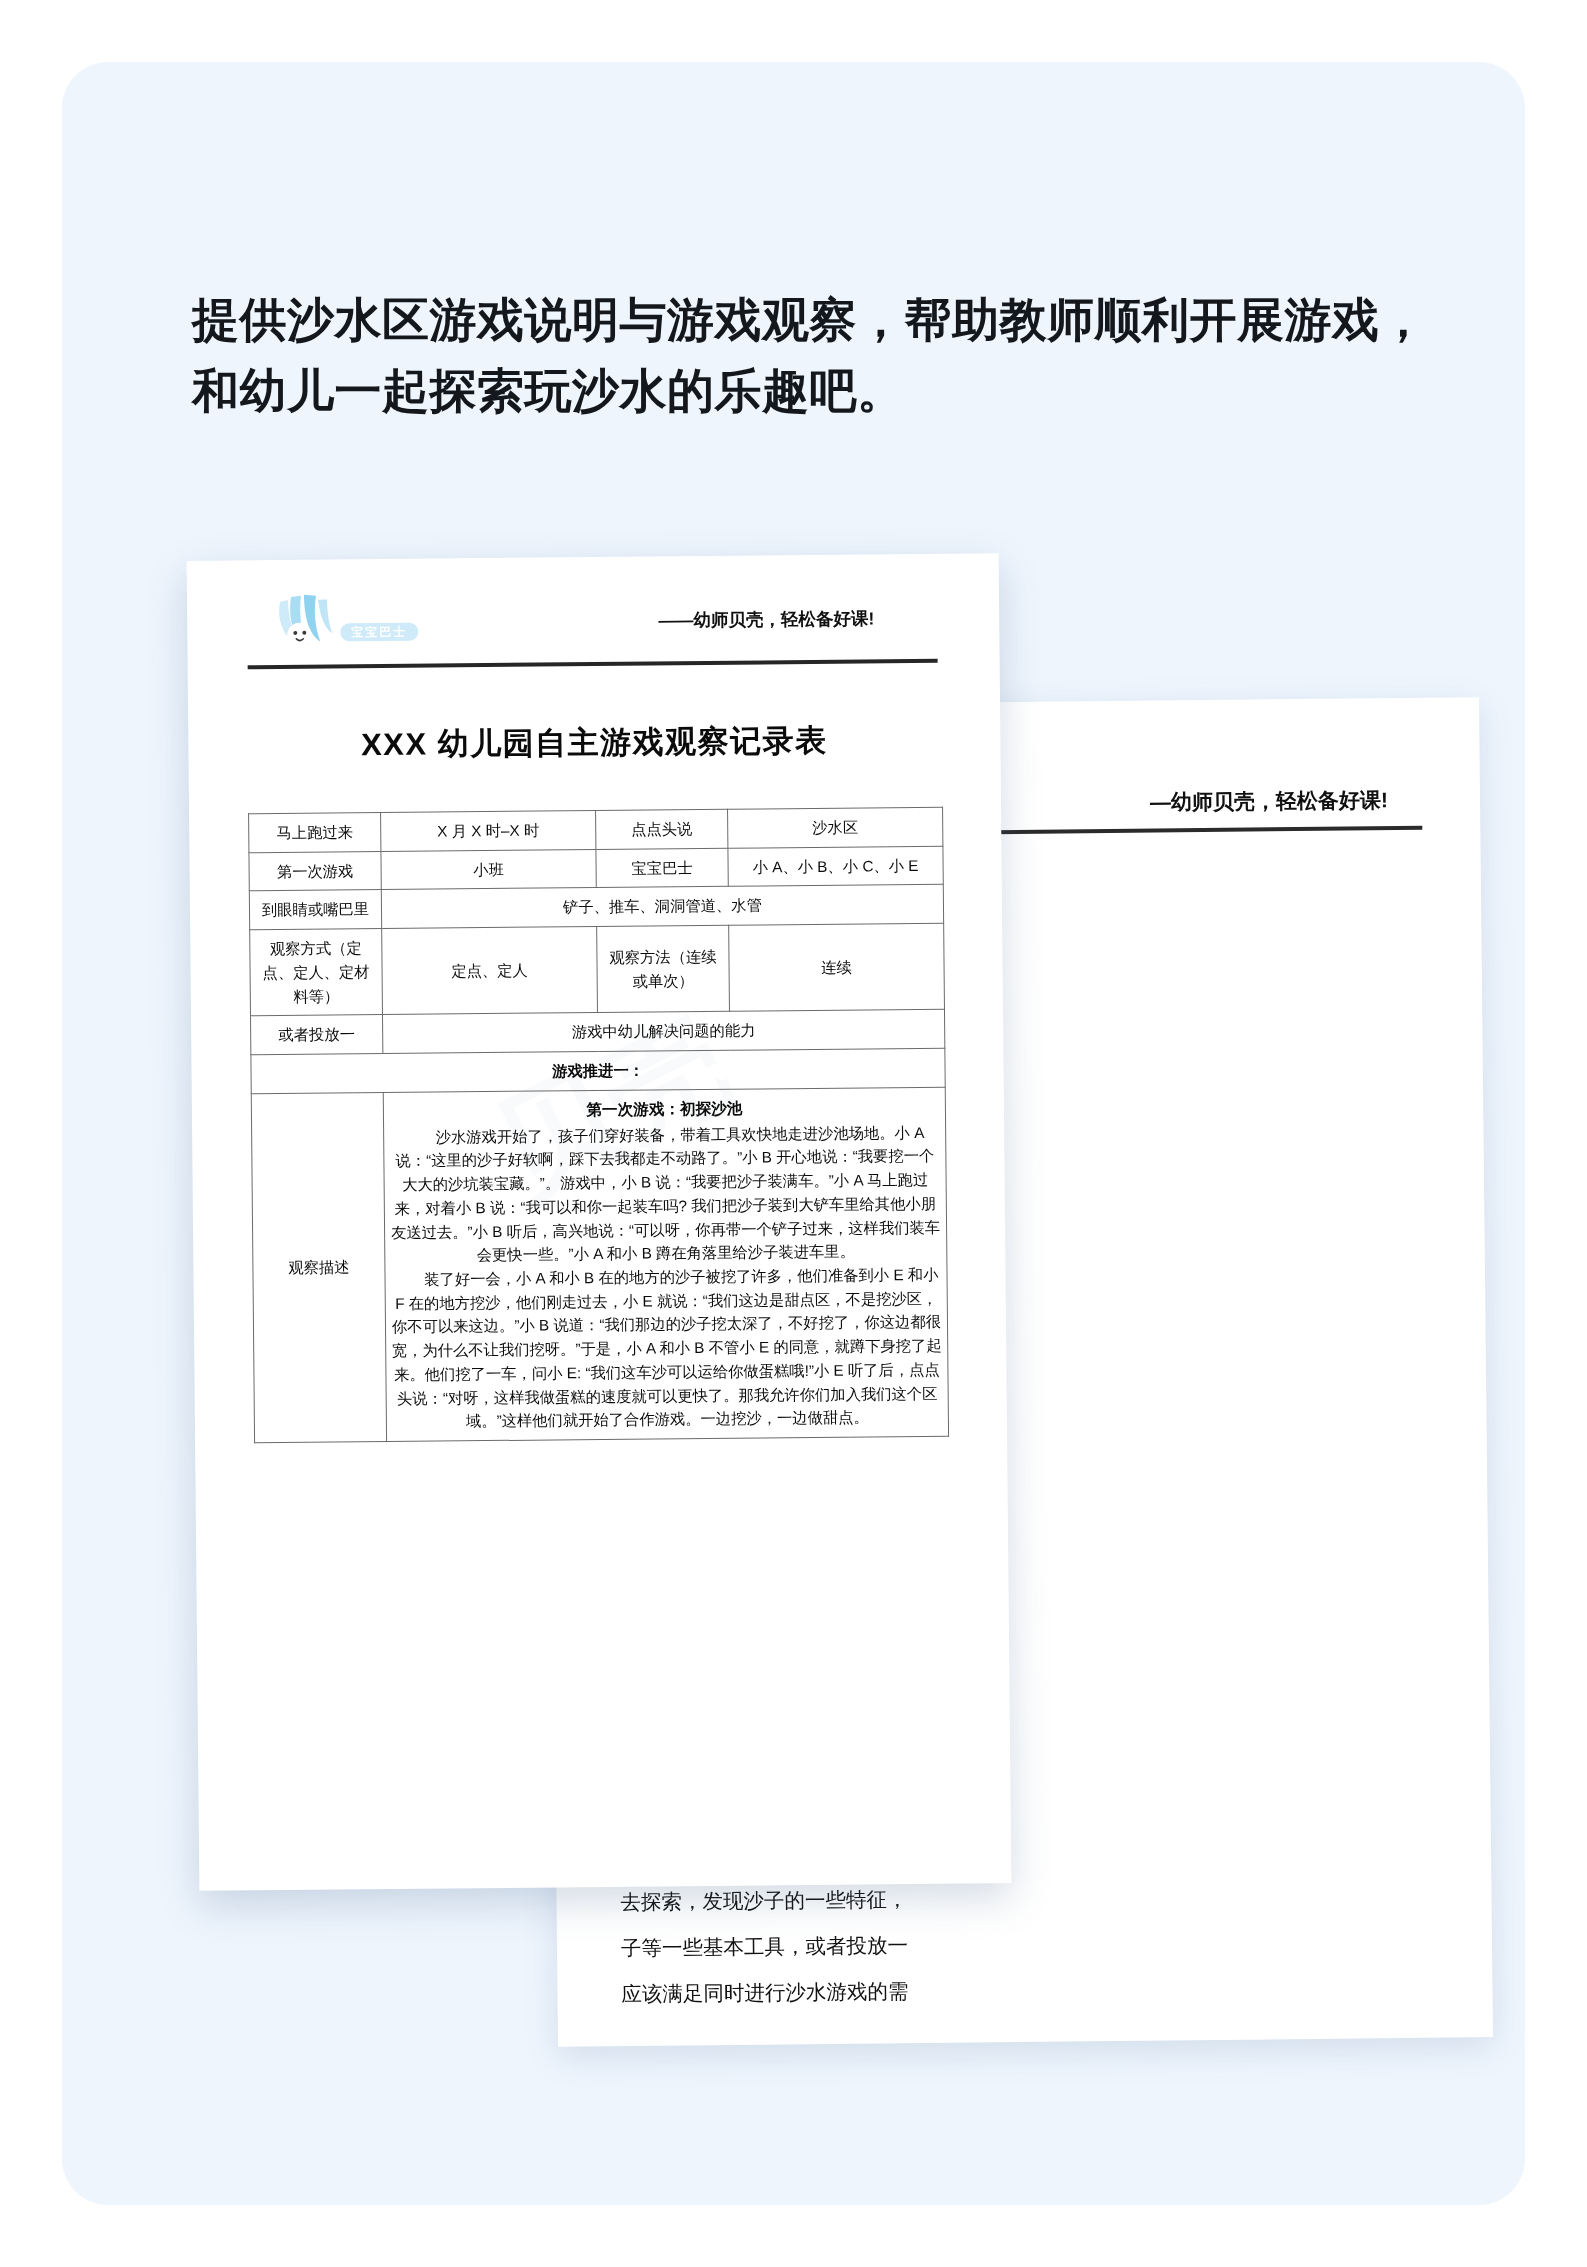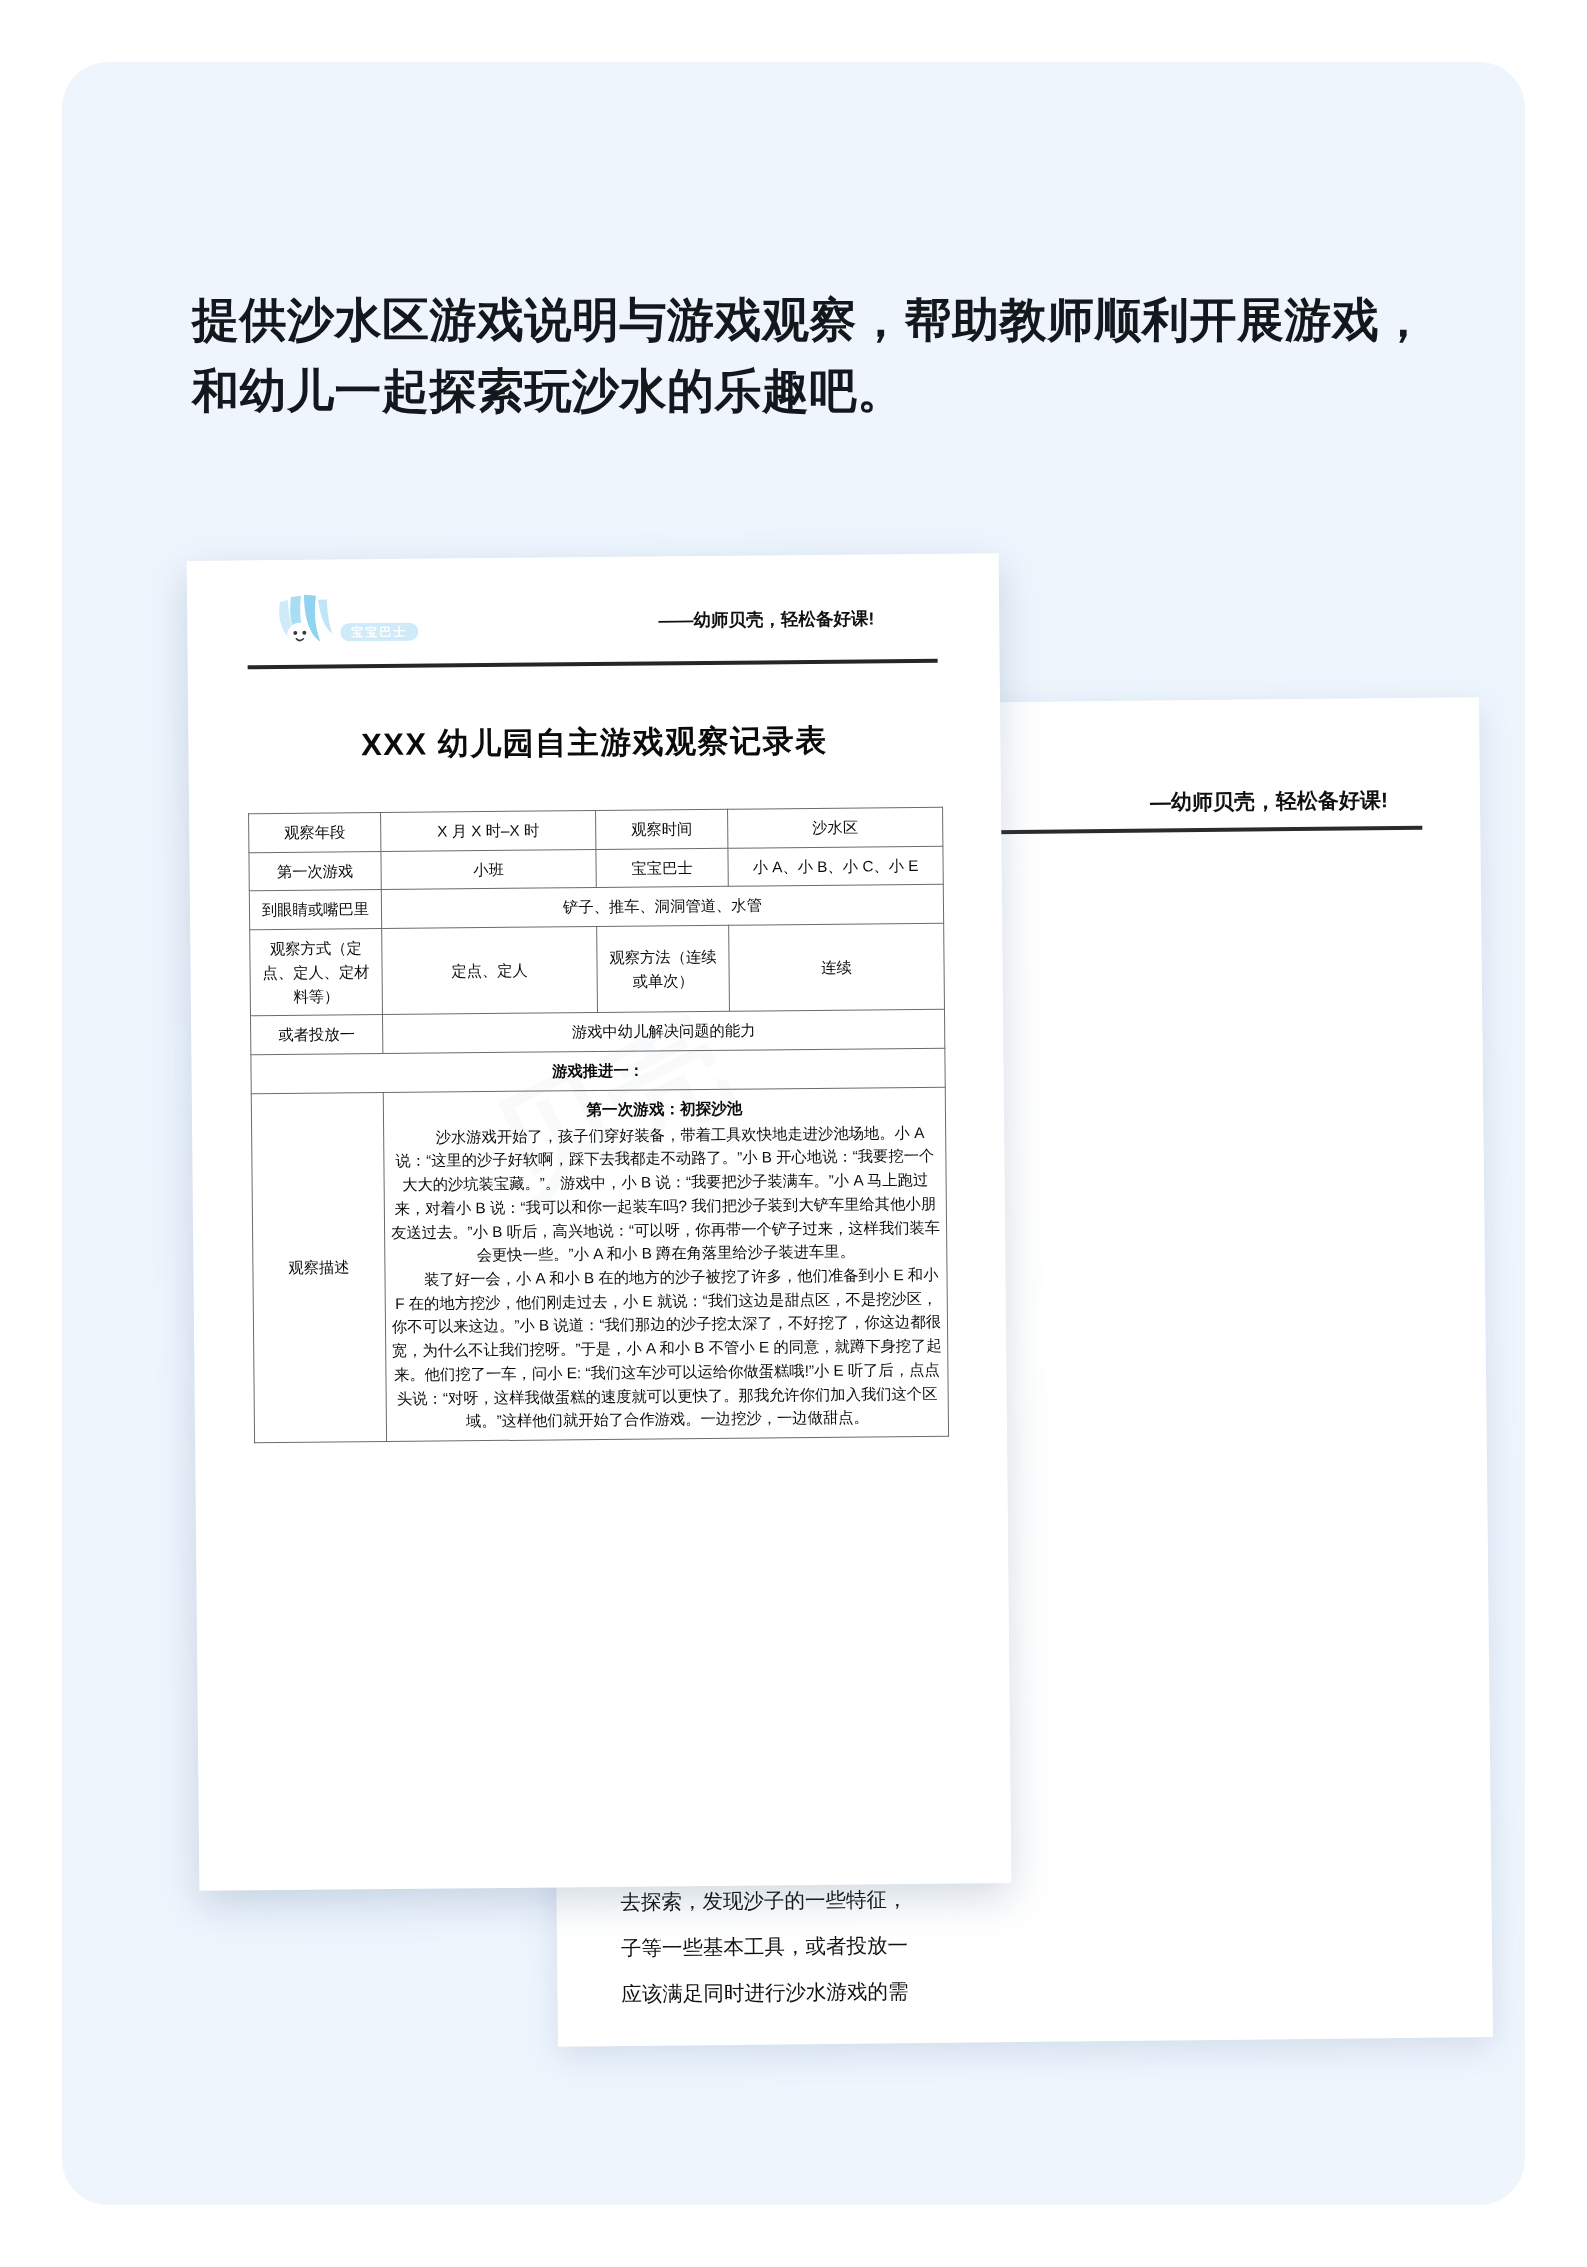--- a/index.html
+++ b/index.html
@@ -205,23 +205,23 @@
         <div class="pf-rule"></div>
       </div>
 
       <div class="pf-title">XXX 幼儿园自主游戏观察记录表</div>
 
       <div class="wm" style="left:300px; top:470px;">贝壳</div>
 
       <table class="rec">
         <tbody>
             <tr>
-          <td class="lbl">观察年段</td>
+          <td class="lbl">马上跑过来</td>
           <td>X 月 X 时–X 时</td>
-          <td class="lbl">观察时间</td>
+          <td class="lbl">点点头说</td>
           <td>沙水区</td>
         </tr>
         <tr>
           <td class="lbl">第一次游戏</td>
           <td>小班</td>
           <td class="lbl">宝宝巴士</td>
           <td>小 A、小 B、小 C、小 E</td>
         </tr>
         <tr>
           <td class="lbl">到眼睛或嘴巴里</td>

